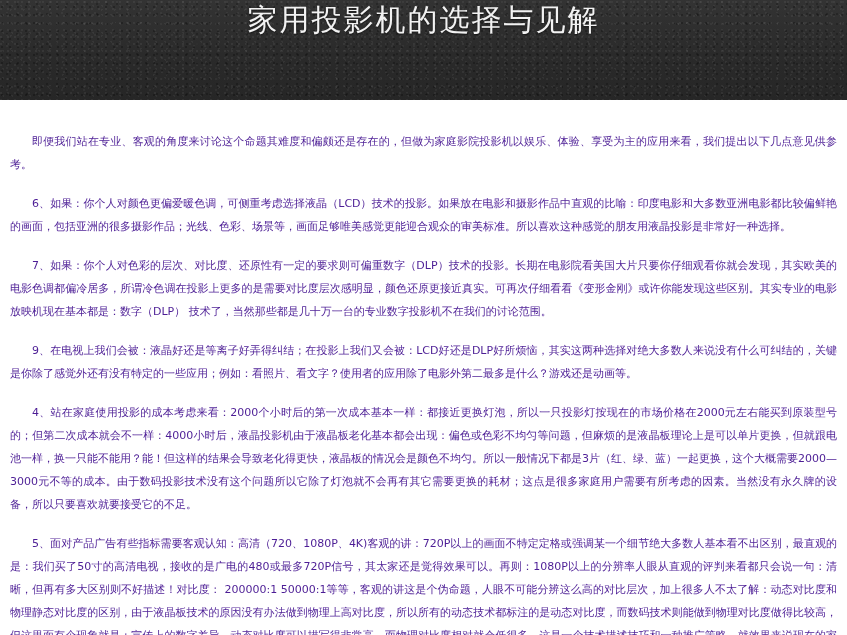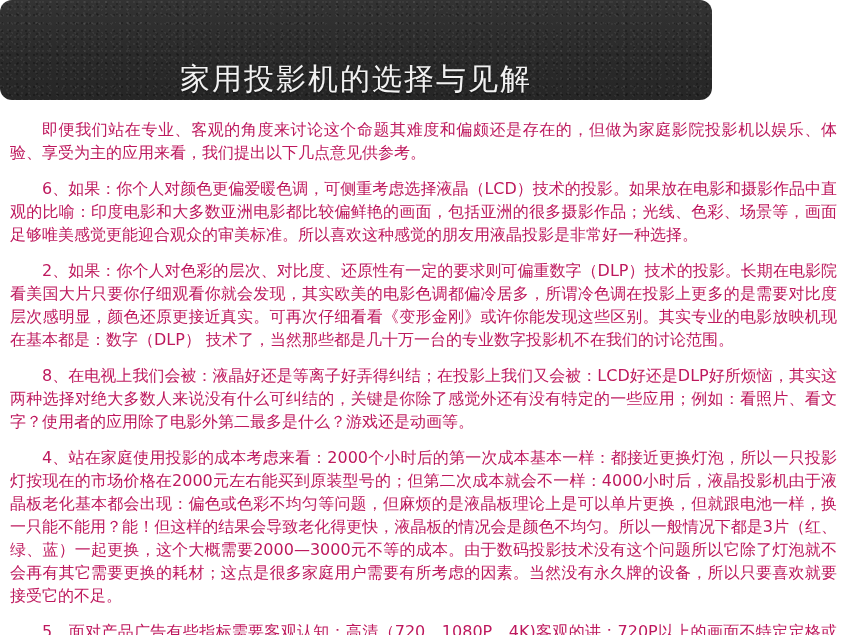--- a/index.html
+++ b/index.html
@@ -14,72 +14,71 @@
     font-family: "DejaVu Sans", "Liberation Sans", sans-serif;
   }
   .page {
     position: relative;
     width: 847px;
     height: 635px;
     background: #ffffff;
   }
   .banner {
     position: relative;
-    width: 712px;
+    width: 847px;
     height: 100px;
     background-color: #2e2e2e;
     background-image:
       radial-gradient(circle at 12% 28%, rgba(255,255,255,0.055) 0 1px, transparent 1px),
       radial-gradient(circle at 37% 64%, rgba(255,255,255,0.05) 0 1px, transparent 1px),
       radial-gradient(circle at 61% 18%, rgba(255,255,255,0.045) 0 1px, transparent 1px),
       radial-gradient(circle at 82% 74%, rgba(255,255,255,0.05) 0 1px, transparent 1px),
       radial-gradient(circle at 24% 86%, rgba(0,0,0,0.25) 0 1px, transparent 1px),
       radial-gradient(circle at 71% 41%, rgba(0,0,0,0.22) 0 1px, transparent 1px),
       linear-gradient(180deg, #333333 0%, #2a2a2a 55%, #262626 100%);
     background-size: 7px 7px, 9px 9px, 11px 11px, 13px 13px, 8px 8px, 10px 10px, 100% 100%;
     display: flex;
-    align-items: flex-end;
+    align-items: flex-start;
     justify-content: center;
     box-sizing: border-box;
-    border-radius: 12px;
   }
   .banner-title {
     color: #f2f2f2;
     font-size: 30px;
     letter-spacing: 2px;
     font-family: "DejaVu Sans", "Liberation Sans", sans-serif;
     text-shadow: 0 1px 2px rgba(0,0,0,0.6);
     user-select: none;
   }
   .content {
     padding: 14px 10px 0 10px;
     box-sizing: border-box;
   }
   p.para {
-    margin: 4px 0 13px 0;
-    font-size: 16px;
+    margin: 16px 0 13px 0;
+    font-size: 11px;
     line-height: 23px;
-    color: #be185d;
+    color: #4c1d95;
     text-align: justify;
     text-justify: inter-ideograph;
     text-indent: 2em;
     font-family: "DejaVu Sans", "Liberation Sans", sans-serif;
   }
 </style>
 </head>
 <body>
 
 <div class="page">
 
   <div class="banner">
     <div class="banner-title">家用投影机的选择与见解</div>
   </div>
 
   <div class="content">
     <p class="para">即便我们站在专业、客观的角度来讨论这个命题其难度和偏颇还是存在的，但做为家庭影院投影机以娱乐、体验、享受为主的应用来看，我们提出以下几点意见供参考。</p>
     <p class="para">6、如果：你个人对颜色更偏爱暖色调，可侧重考虑选择液晶（LCD）技术的投影。如果放在电影和摄影作品中直观的比喻：印度电影和大多数亚洲电影都比较偏鲜艳的画面，包括亚洲的很多摄影作品；光线、色彩、场景等，画面足够唯美感觉更能迎合观众的审美标准。所以喜欢这种感觉的朋友用液晶投影是非常好一种选择。</p>
-    <p class="para">2、如果：你个人对色彩的层次、对比度、还原性有一定的要求则可偏重数字（DLP）技术的投影。长期在电影院看美国大片只要你仔细观看你就会发现，其实欧美的电影色调都偏冷居多，所谓冷色调在投影上更多的是需要对比度层次感明显，颜色还原更接近真实。可再次仔细看看《变形金刚》或许你能发现这些区别。其实专业的电影放映机现在基本都是：数字（DLP） 技术了，当然那些都是几十万一台的专业数字投影机不在我们的讨论范围。</p>
-    <p class="para">8、在电视上我们会被：液晶好还是等离子好弄得纠结；在投影上我们又会被：LCD好还是DLP好所烦恼，其实这两种选择对绝大多数人来说没有什么可纠结的，关键是你除了感觉外还有没有特定的一些应用；例如：看照片、看文字？使用者的应用除了电影外第二最多是什么？游戏还是动画等。</p>
+    <p class="para">7、如果：你个人对色彩的层次、对比度、还原性有一定的要求则可偏重数字（DLP）技术的投影。长期在电影院看美国大片只要你仔细观看你就会发现，其实欧美的电影色调都偏冷居多，所谓冷色调在投影上更多的是需要对比度层次感明显，颜色还原更接近真实。可再次仔细看看《变形金刚》或许你能发现这些区别。其实专业的电影放映机现在基本都是：数字（DLP） 技术了，当然那些都是几十万一台的专业数字投影机不在我们的讨论范围。</p>
+    <p class="para">9、在电视上我们会被：液晶好还是等离子好弄得纠结；在投影上我们又会被：LCD好还是DLP好所烦恼，其实这两种选择对绝大多数人来说没有什么可纠结的，关键是你除了感觉外还有没有特定的一些应用；例如：看照片、看文字？使用者的应用除了电影外第二最多是什么？游戏还是动画等。</p>
     <p class="para">4、站在家庭使用投影的成本考虑来看：2000个小时后的第一次成本基本一样：都接近更换灯泡，所以一只投影灯按现在的市场价格在2000元左右能买到原装型号的；但第二次成本就会不一样：4000小时后，液晶投影机由于液晶板老化基本都会出现：偏色或色彩不均匀等问题，但麻烦的是液晶板理论上是可以单片更换，但就跟电池一样，换一只能不能用？能！但这样的结果会导致老化得更快，液晶板的情况会是颜色不均匀。所以一般情况下都是3片（红、绿、蓝）一起更换，这个大概需要2000—3000元不等的成本。由于数码投影技术没有这个问题所以它除了灯泡就不会再有其它需要更换的耗材；这点是很多家庭用户需要有所考虑的因素。当然没有永久牌的设备，所以只要喜欢就要接受它的不足。</p>
     <p class="para">5、面对产品广告有些指标需要客观认知：高清（720、1080P、4K)客观的讲：720P以上的画面不特定定格或强调某一个细节绝大多数人基本看不出区别，最直观的是：我们买了50寸的高清电视，接收的是广电的480或最多720P信号，其太家还是觉得效果可以。再则：1080P以上的分辨率人眼从直观的评判来看都只会说一句：清晰，但再有多大区别则不好描述！对比度： 200000:1 50000:1等等，客观的讲这是个伪命题，人眼不可能分辨这么高的对比层次，加上很多人不太了解：动态对比度和物理静态对比度的区别，由于液晶板技术的原因没有办法做到物理上高对比度，所以所有的动态技术都标注的是动态对比度，而数码技术则能做到物理对比度做得比较高，但这里面有个现象就是：宣传上的数字差异，动态对比度可以描写得非常高，而物理对比度相对就会低很多，这是一个技术描述技巧和一种推广策略。就效果来说现在的家用投影机现在都能满足和保证大多数人的应用。</p>
   </div>
 
 </div>
 
 </body></html>

